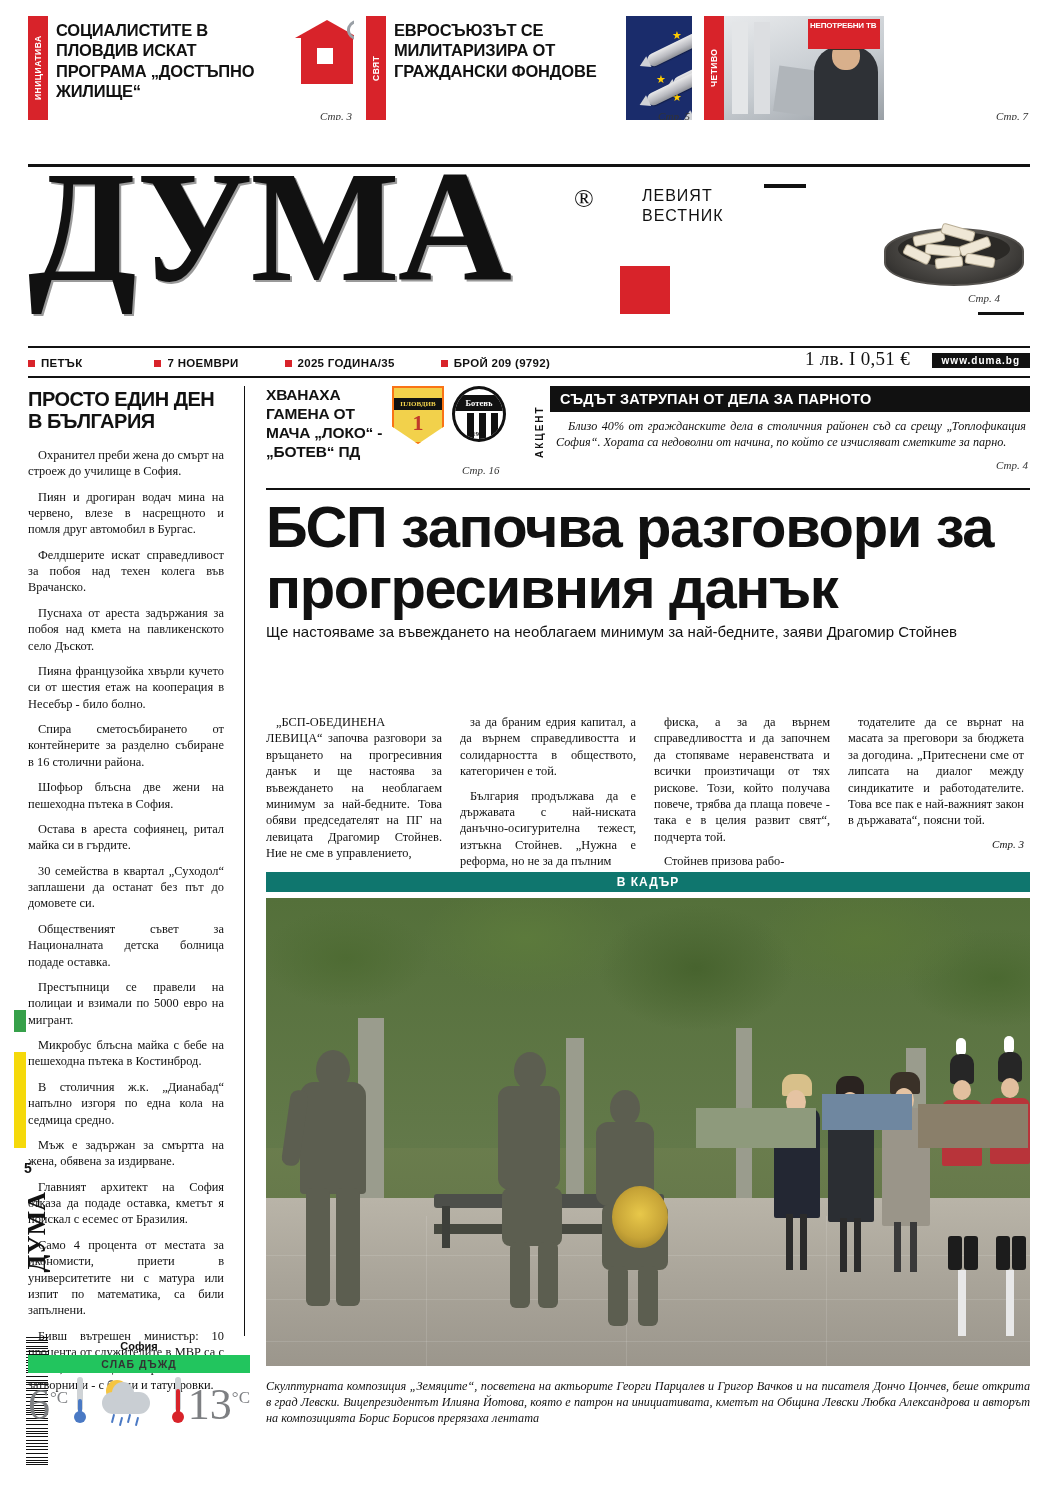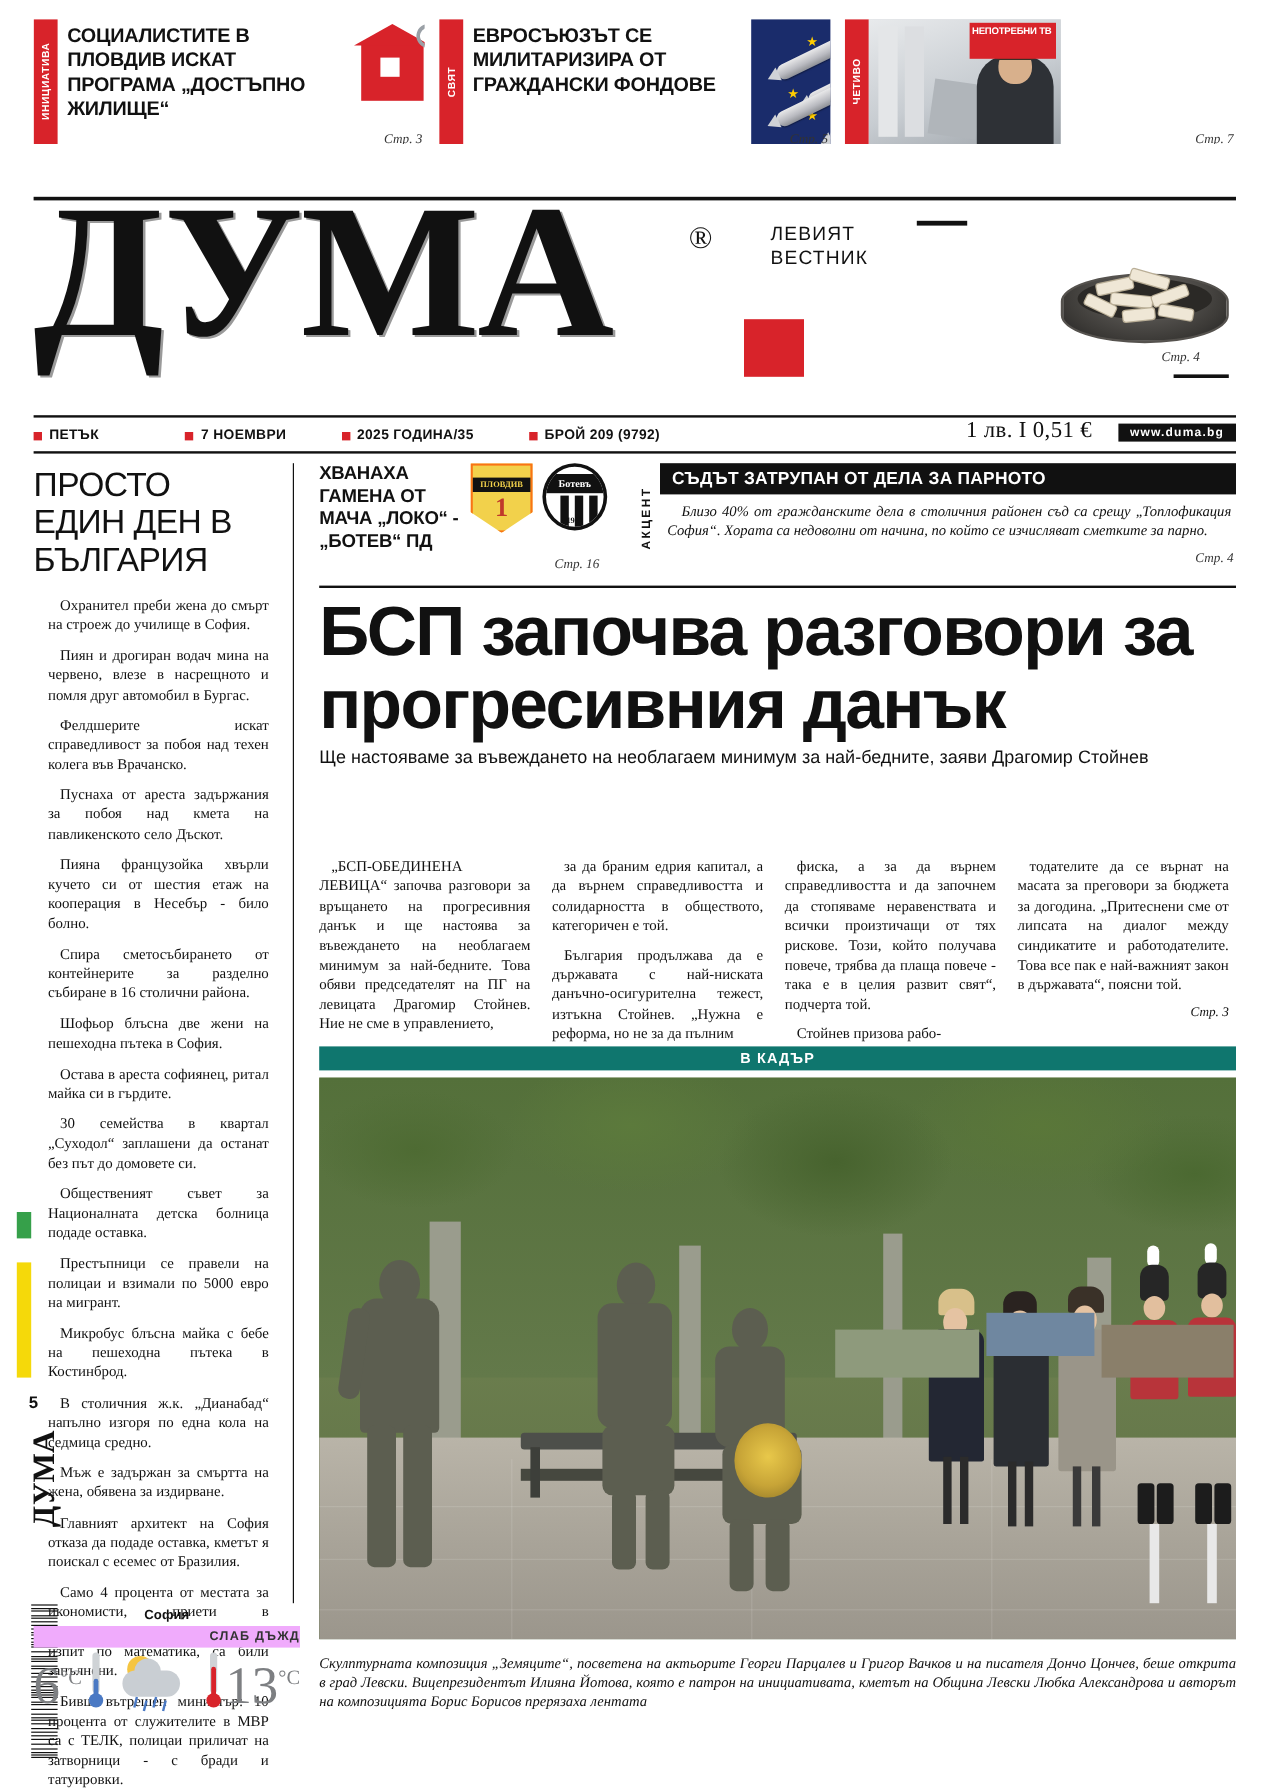--- a/index.html
+++ b/index.html
@@ -151,38 +151,38 @@
   .price { position:absolute; right:120px; top:-4px; font-family:"Liberation Serif",serif; font-size:19px; font-weight:400;}
   .site-badge{
     position:absolute; right:0; top:1px; background:#111; color:#fff;
     font-family:"Liberation Sans",sans-serif; font-size:10px; font-weight:700;
     padding:2px 10px; letter-spacing:1px;
   }
 
   
   .left-col { position:absolute; top:388px; left:28px; width:196px; }
   .left-title {
-    font-family:"Liberation Sans", sans-serif; font-weight:400;
-    font-size:28px; line-height:1.12; letter-spacing:-0.5px; color:#111;
+    font-family:"Liberation Sans", sans-serif; font-weight:700;
+    font-size:20px; line-height:1.12; letter-spacing:-0.5px; color:#111;
     margin-bottom:14px;
   }
   .left-col p {
     font-family:"Liberation Serif", serif;
-    font-size:12.4px; line-height:1.32; margin:0 0 9px 12px; text-align:justify;
+    font-size:12.4px; line-height:1.32; margin:0 0 9px 0; text-align:justify;
     text-indent:10px; color:#111;
   }
 
   
   .weather { position:absolute; left:28px; top:1340px; width:222px; }
   .weather-city {
     text-align:center; font-family:"Liberation Sans",sans-serif; font-weight:700;
     font-size:11px; color:#111; margin-bottom:3px;
   }
   .weather-cond {
-    background:#f0abfc; text-align:right; font-family:"Liberation Sans",sans-serif;
+    background:#22c55e; text-align:center; font-family:"Liberation Sans",sans-serif;
     font-size:10.5px; font-weight:700; letter-spacing:1px; color:#333; padding:3px 0;
   }
   .weather-row { display:flex; align-items:center; justify-content:space-between; margin-top:4px; }
   .temp { font-family:"Liberation Serif", serif; font-size:44px; color:#7d7f82; line-height:1; }
   .temp sup { font-size:17px; vertical-align:super; }
   .therm { width:12px; height:46px; position:relative; }
   .therm .tube{ position:absolute; left:3px; top:0; width:6px; height:34px; background:#cfd3d6; border-radius:3px; }
   .therm .bulb{ position:absolute; left:0; bottom:0; width:12px; height:12px; border-radius:50%; }
   .therm .fill{ position:absolute; left:4px; bottom:10px; width:4px; border-radius:2px; }
   .suncloud { position:relative; width:62px; height:48px; }

